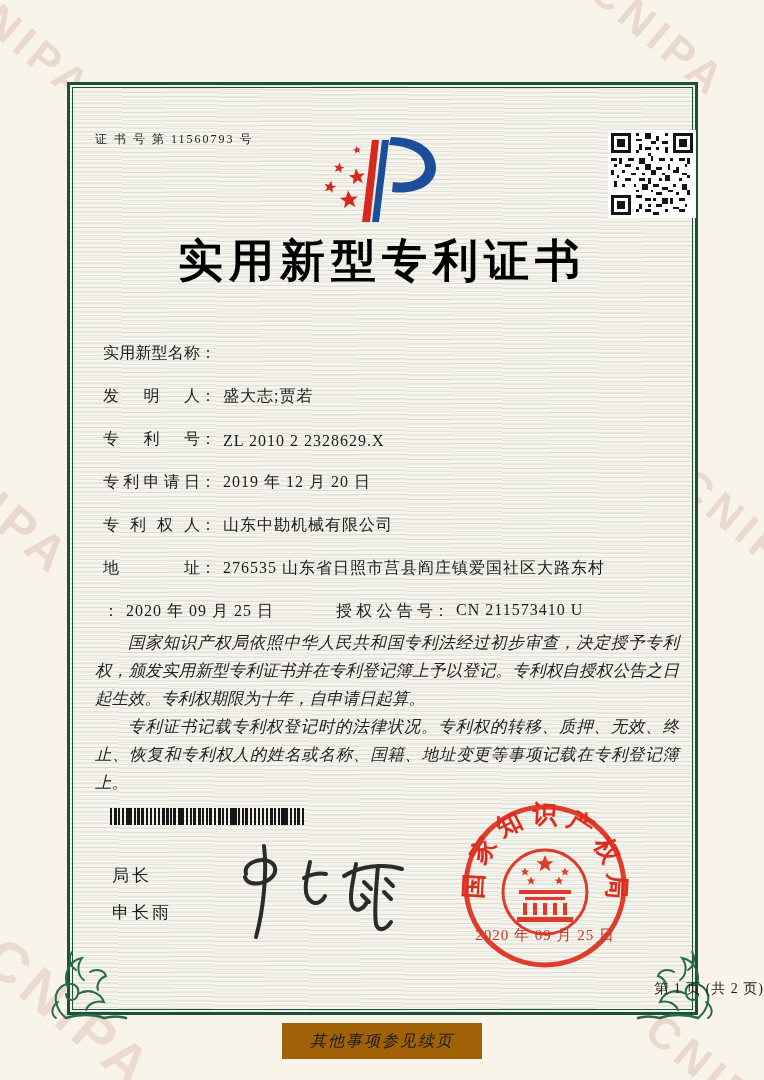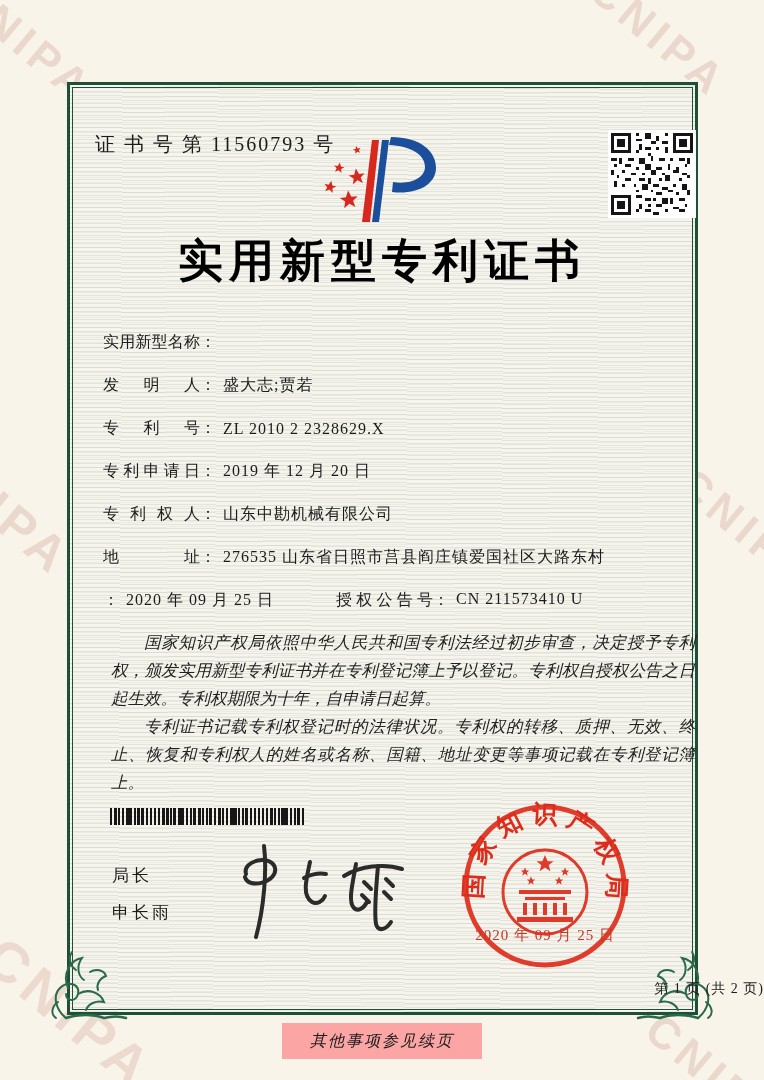--- a/index.html
+++ b/index.html
@@ -37,44 +37,44 @@
   .frame::before{
     content:'';position:absolute;inset:2px;border:1px solid #1d5137;pointer-events:none;
   }
   
   .corner{position:absolute;width:86px;height:78px;}
   .corner svg{width:100%;height:100%;}
   .corner-bl{left:42px;top:944px;}
   .corner-br{left:636px;top:944px;transform:scaleX(-1);}
 
   .certno{
-    position:absolute;left:95px;top:131px;font-size:20px;letter-spacing:2px;
+    position:absolute;left:95px;top:131px;font-size:12px;letter-spacing:2px;
   }
   .logo{position:absolute;left:320px;top:124px;width:138px;height:104px;}
   .qr{
     position:absolute;left:608px;top:130px;width:88px;height:88px;
     background:#fff;padding:3px;box-sizing:border-box;
   }
   .title{
     position:absolute;left:0;top:231px;width:764px;text-align:center;
     font-size:45px;font-weight:bold;letter-spacing:6px;color:#000000;
   }
 
   .fields{position:absolute;left:103px;top:321px;width:560px;font-size:16px;}
-  .frow{height:43px;display:flex;align-items:center;}
+  .frow{height:43px;display:flex;align-items:flex-end;}
   .flabel{
     display:inline-block;width:97px;text-align:justify;text-align-last:justify;
   }
   .fcolon{display:inline-block;margin-right:7px;}
   .fvalue{letter-spacing:1px;}
   .grantpair{display:flex;}
   .grant2{margin-left:62px;display:flex;}
 
   .paras{
-    position:absolute;left:111px;top:629px;width:584px;
+    position:absolute;left:95px;top:629px;width:584px;
     font-size:16.5px;line-height:28px;font-style:italic;color:#222;
     text-align:justify;
   }
   .paras p{margin:0;text-indent:2em;}
 
   .barcode{
     position:absolute;left:110px;top:808px;width:196px;height:17px;
     background-image:
       repeating-linear-gradient(90deg,#161616 0 2px,rgba(0,0,0,0) 2px 4px),
       repeating-linear-gradient(90deg,#161616 0 1px,rgba(0,0,0,0) 1px 9px),
@@ -90,21 +90,21 @@
     position:absolute;left:449px;top:926px;width:192px;text-align:center;
     font-size:15px;color:#c93425;letter-spacing:1px;
   }
 
   .pagefoot{
     position:absolute;left:0;top:980px;width:764px;text-align:right;
     font-size:14px;letter-spacing:1px;
   }
   .contnote{
     position:absolute;left:282px;top:1023px;width:200px;height:36px;
-    background:#fca5a5;display:flex;align-items:center;justify-content:center;
+    background:#a16207;display:flex;align-items:center;justify-content:center;
     font-size:16px;font-style:italic;letter-spacing:2px;
   }
 </style>
 </head>
 <body>
 
 <div class="page">
 
   <span class="wm wm1">CNIPA</span>
   <span class="wm wm2">CNIPA</span>

